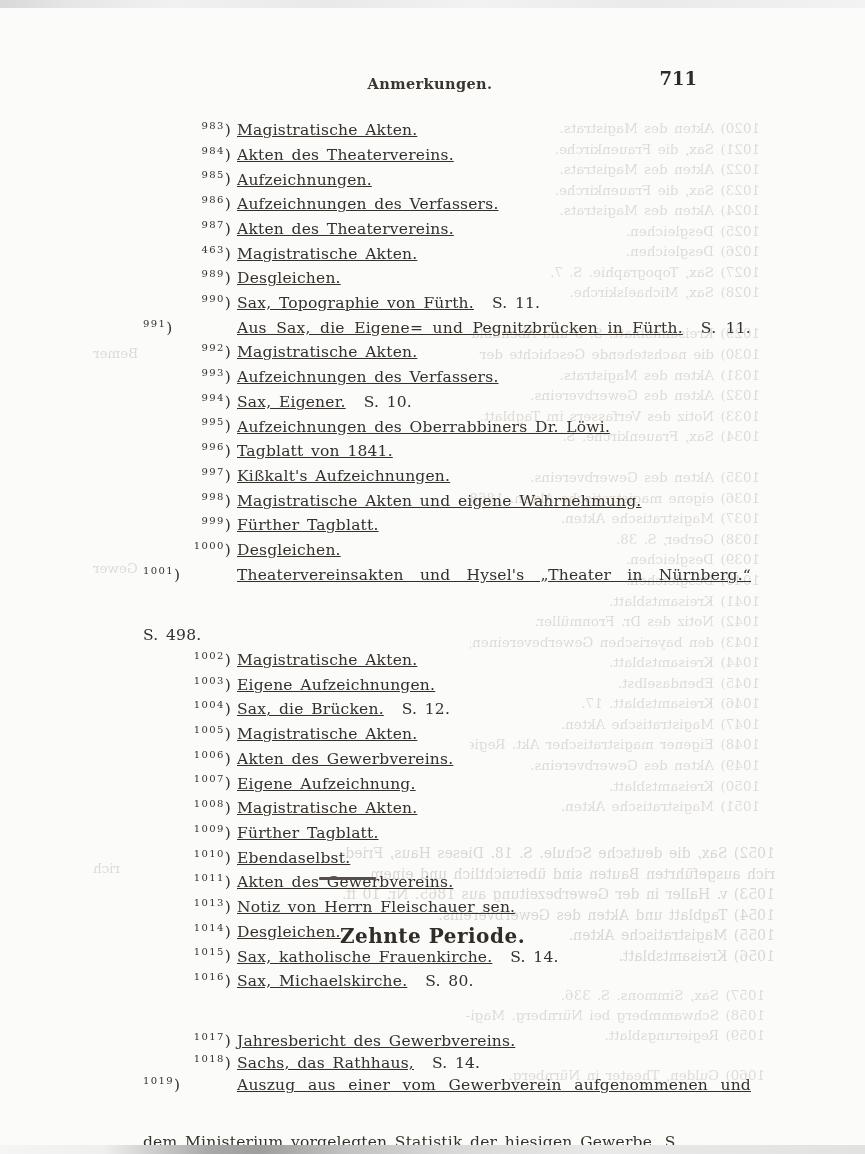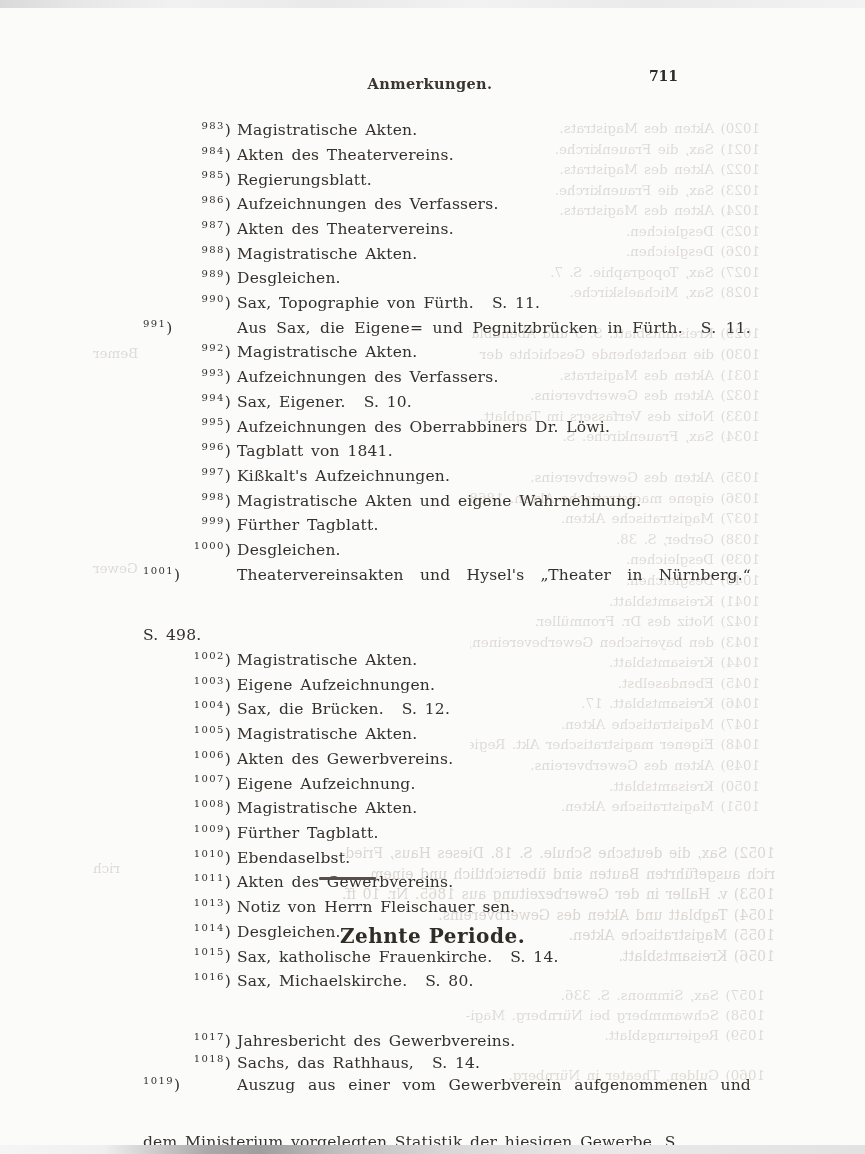--- a/index.html
+++ b/index.html
@@ -9,29 +9,29 @@
     font-family:"DejaVu Serif", serif;
   }
   
   .edge-top{position:absolute;top:0;left:0;width:865px;height:8px;
     background:linear-gradient(90deg,#d9d9d9 0%,#e6e6e6 8%,#f1f1f1 20%,#e9e9e9 38%,#f2f2f2 55%,#eaeaea 75%,#f3f3f3 100%);}
   .edge-bottom{position:absolute;bottom:0;left:0;width:865px;height:9px;
     background:linear-gradient(90deg,#f5f5f5 0%,#efefef 12%,#a9a9a9 24%,#9e9e9e 30%,#c2c2c2 40%,#d8d8d8 52%,#e9e9e9 70%,#e2e2e2 100%);}
   
   .hdr-title{position:absolute;top:75px;left:0;width:860px;text-align:center;
     font-size:14.5px;letter-spacing:.4px;font-weight:bold;color:#3a362f;}
-  .page-num{position:absolute;top:68px;left:630px;width:67px;text-align:center;
-    font-size:14px;font-weight:bold;color:#2f2b26;}
+  .page-num{position:absolute;top:68px;left:630px;width:67px;text-align:right;
+    font-size:18px;font-weight:bold;color:#2f2b26;}
   
   .fn-block{position:absolute;left:143px;width:608px;word-spacing:2.5px;letter-spacing:.2px;}
   .fn-main{top:116px;font-size:15.5px;line-height:20.55px;}
   .fn-section{top:1028px;font-size:15.5px;line-height:17px;}
   .entry .num{display:inline-block;width:88px;text-align:right;white-space:nowrap;}
   .entry .num sup{font-size:10px;letter-spacing:1.4px;}
-  .entry .txt{padding-left:6px;}
+  .entry .txt{padding-left:6px;text-decoration:underline;}
   .entry .pref{padding-left:18px;}
   .entry .cont{margin-left:0;margin-top:40px;}
   
   .periode{position:absolute;top:924px;left:0;width:865px;margin:0;text-align:center;
     font-size:20px;font-weight:bold;letter-spacing:.5px;color:#302c27;}
   .rule{position:absolute;left:319px;top:877px;width:57px;height:3px;background:#55504b;border-radius:1px;}
   
   .bleed{position:absolute;transform:scaleX(-1);color:#8f8277;opacity:.26;
     font-family:"DejaVu Serif",serif;pointer-events:none;word-spacing:2px;}
   .bleed-right{top:118px;left:470px;width:290px;font-size:13.5px;line-height:20.55px;}
@@ -104,33 +104,33 @@
   <div id="footnotes" class="fn-block fn-main">
   <div class="entry">
     <div class="line1"><span class="num"><sup>983</sup><span class="paren">)</span></span><span class="txt">Magistratische Akten.</span></div>
   </div>
 
   <div class="entry">
     <div class="line1"><span class="num"><sup>984</sup><span class="paren">)</span></span><span class="txt">Akten des Theatervereins.</span></div>
   </div>
 
   <div class="entry">
-    <div class="line1"><span class="num"><sup>985</sup><span class="paren">)</span></span><span class="txt">Regierungsblatt.</span></div>
+    <div class="line1"><span class="num"><sup>985</sup><span class="paren">)</span></span><span class="txt">Aufzeichnungen.</span></div>
   </div>
 
   <div class="entry">
     <div class="line1"><span class="num"><sup>986</sup><span class="paren">)</span></span><span class="txt">Aufzeichnungen des Verfassers.</span></div>
   </div>
 
   <div class="entry">
     <div class="line1"><span class="num"><sup>987</sup><span class="paren">)</span></span><span class="txt">Akten des Theatervereins.</span></div>
   </div>
 
   <div class="entry">
-    <div class="line1"><span class="num"><sup>988</sup><span class="paren">)</span></span><span class="txt">Magistratische Akten.</span></div>
+    <div class="line1"><span class="num"><sup>463</sup><span class="paren">)</span></span><span class="txt">Magistratische Akten.</span></div>
   </div>
 
   <div class="entry">
     <div class="line1"><span class="num"><sup>989</sup><span class="paren">)</span></span><span class="txt">Desgleichen.</span></div>
   </div>
 
   <div class="entry">
     <div class="line1"><span class="num"><sup>990</sup><span class="paren">)</span></span><span class="txt">Sax, Topographie von Fürth.</span><span class="pref">S. 11.</span></div>
   </div>
 

